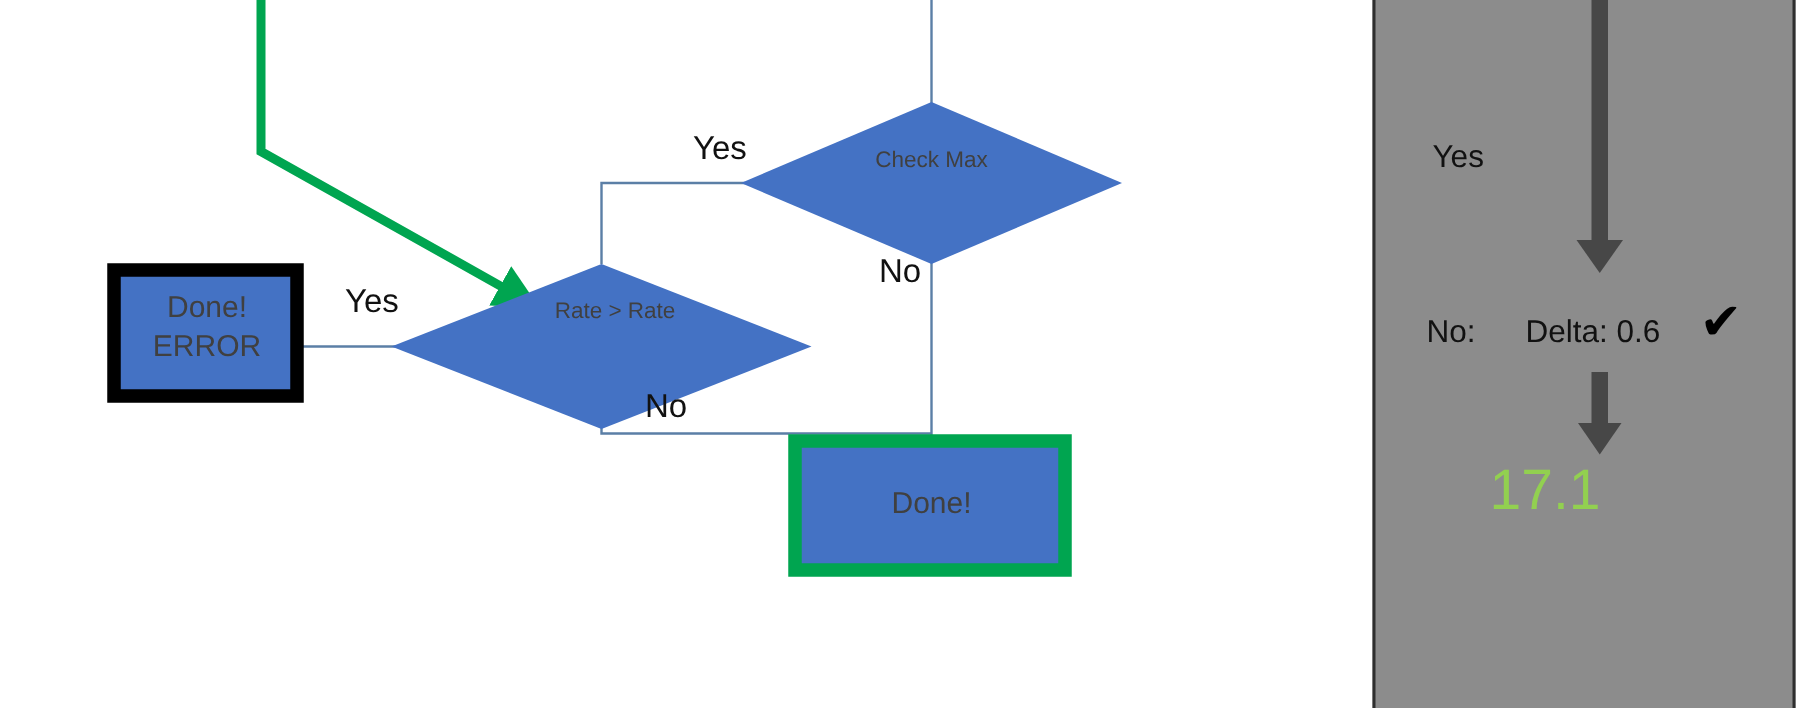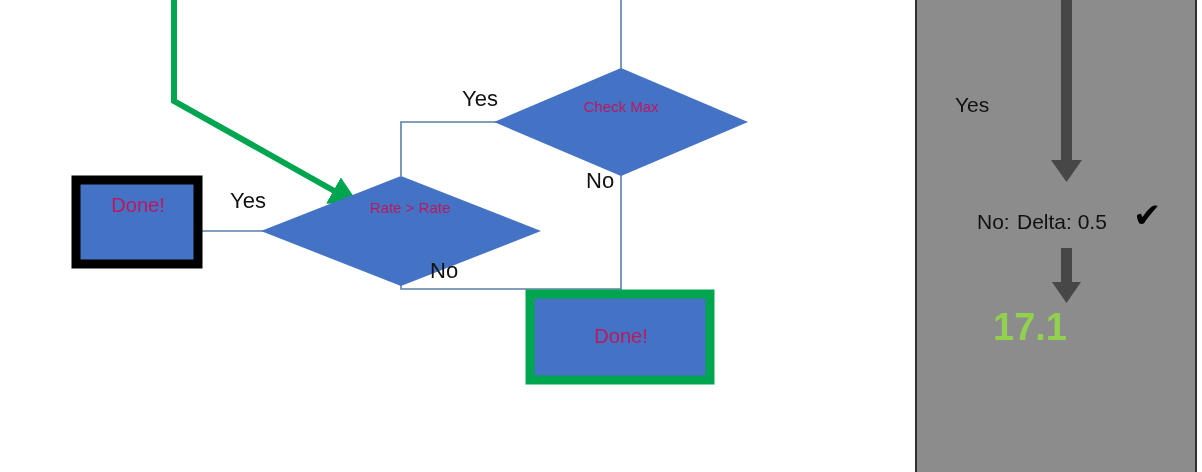--- a/index.html
+++ b/index.html
@@ -24,21 +24,21 @@
   }
   #flow-svg {
     position: absolute;
     left: 0; top: 0;
     width: 915px; height: 472px;
   }
 
   
   .shape-label {
     position: absolute;
-    color: #be185d;
+    color: #404040;
     text-align: center;
     line-height: 1.32;
     pointer-events: none;
   }
   #error-box-label {
     left: 84px; top: 192px;
     width: 108px;
     font-size: 20px;
   }
   #rate-diamond-label {
@@ -86,31 +86,31 @@
     width: 282px; height: 472px;
   }
   .panel-text {
     position: absolute;
     color: #111111;
     font-size: 21px;
     line-height: 1;
     white-space: nowrap;
   }
   #panel-yes-label   { left: 38px;  top: 94px; }
-  #panel-no-label    { left: 34px;  top: 211px; margin-left: 26px; }
+  #panel-no-label    { left: 34px;  top: 211px; }
   #panel-delta-label { left: 100px; top: 211px; }
   #panel-check-icon  { left: 216px; top: 198px; font-size: 34px; line-height: 1; color:#000; }
   #panel-result-value {
     position: absolute;
     left: 0; top: 308px;
     width: 282px;
     text-align: center;
     color: #92d050;
     font-size: 38px;
-    font-weight: bold;
+    font-weight: normal;
     line-height: 1;
   }
   
   #panel-result-value { transform: translateX(-28px); }
 </style>
 </head>
 <body>
 
 <div id="flow-canvas">
 
@@ -137,20 +137,21 @@
 
     <polygon points="621,68 748,122 621,176 494,122" fill="#4472C4"></polygon>
 
     <rect x="76" y="180" width="122" height="84" fill="#4472C4" stroke="#000000" stroke-width="9"></rect>
 
     <rect x="530" y="294" width="180" height="86" fill="#4472C4" stroke="#00A550" stroke-width="9"></rect>
   </svg>
 
   <div class="shape-label" id="error-box-label">
     <div>Done!</div>
+    <div>ERROR</div>
   </div>
 
   <div class="shape-label" id="rate-diamond-label">
     <div>Rate &gt; Rate</div>
   </div>
 
   <div class="shape-label" id="maxrate-diamond-label">
     <div>Check Max</div>
   </div>
 
@@ -174,16 +175,16 @@
     </g>
 
     <g>
       <rect x="144" y="248" width="11" height="38" fill="#474747"></rect>
       <polygon points="135,282 164,282 149.5,303" fill="#474747"></polygon>
     </g>
   </svg>
 
   <div class="panel-text" id="panel-yes-label">Yes</div>
   <div class="panel-text" id="panel-no-label">No:</div>
-  <div class="panel-text" id="panel-delta-label">Delta: 0.5</div>
+  <div class="panel-text" id="panel-delta-label">Delta: 0.6</div>
   <div class="panel-text" id="panel-check-icon">✔</div>
   <div id="panel-result-value">17.1</div>
 </div>
 
 </body></html>

